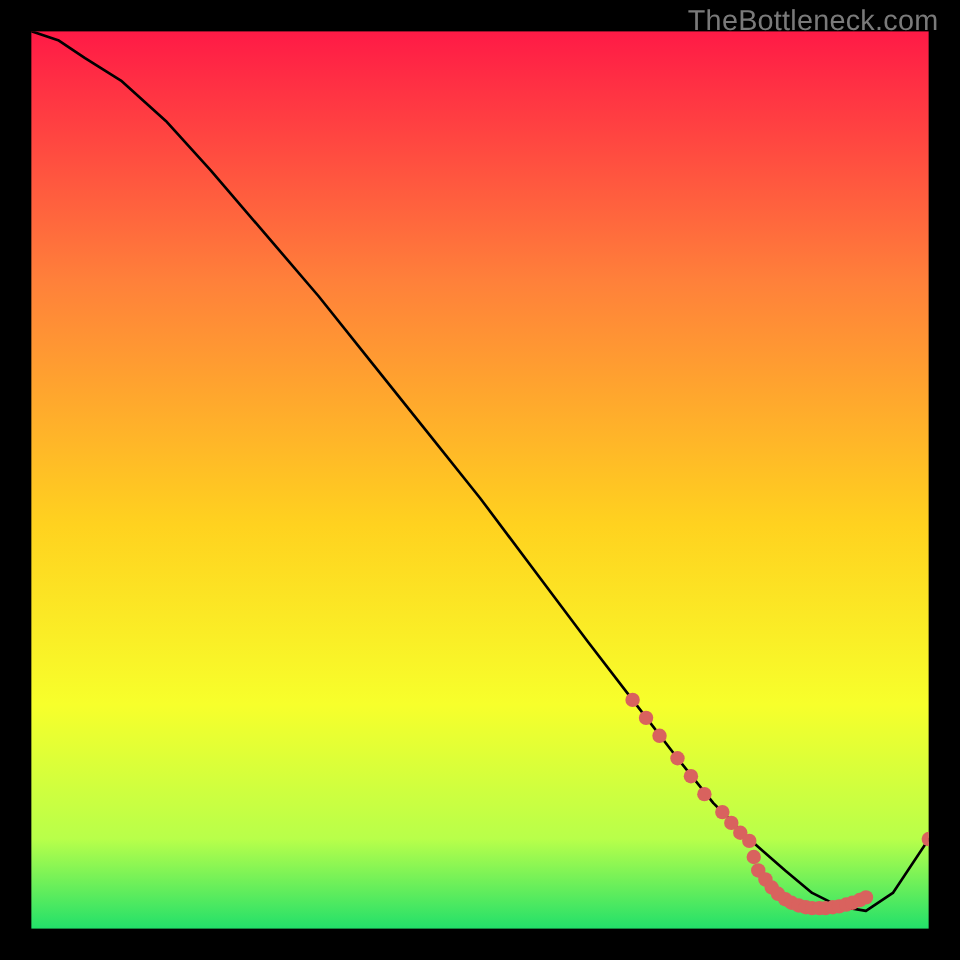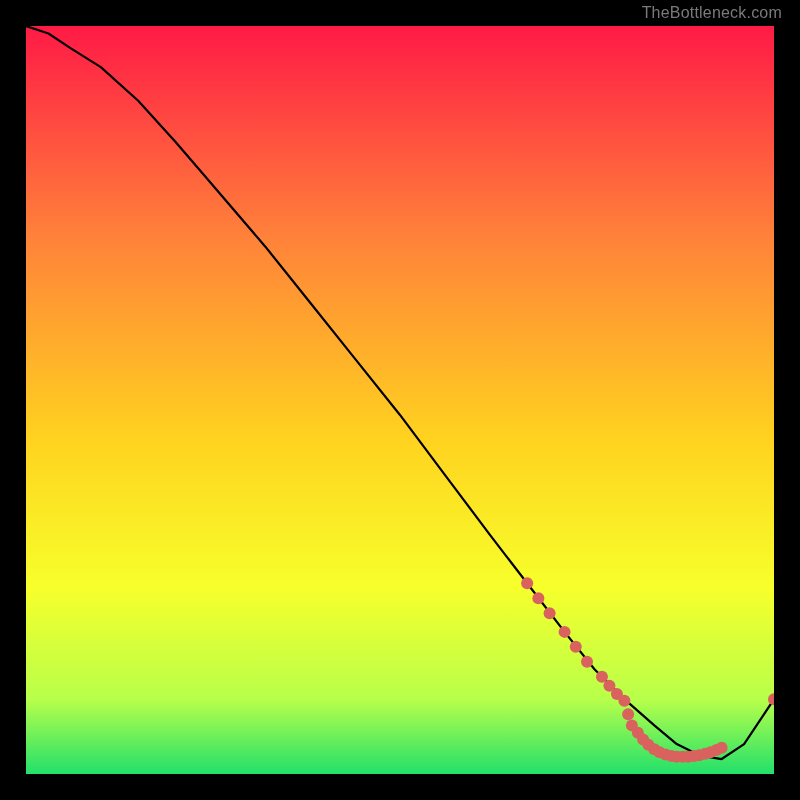--- a/index.html
+++ b/index.html
@@ -15,21 +15,21 @@
     position: relative;
     width: 800px;
     height: 800px;
     background: #000;
   }
   .watermark {
     position: absolute;
     top: 4px;
     right: 18px;
     color: #7a7a7a;
-    font-size: 16px;
+    font-size: 24px;
     font-weight: 500;
     letter-spacing: 0.2px;
     user-select: none;
   }
   .plot-wrap {
     position: absolute;
     left: 26px;
     top: 26px;
     width: 748px;
     height: 748px;

